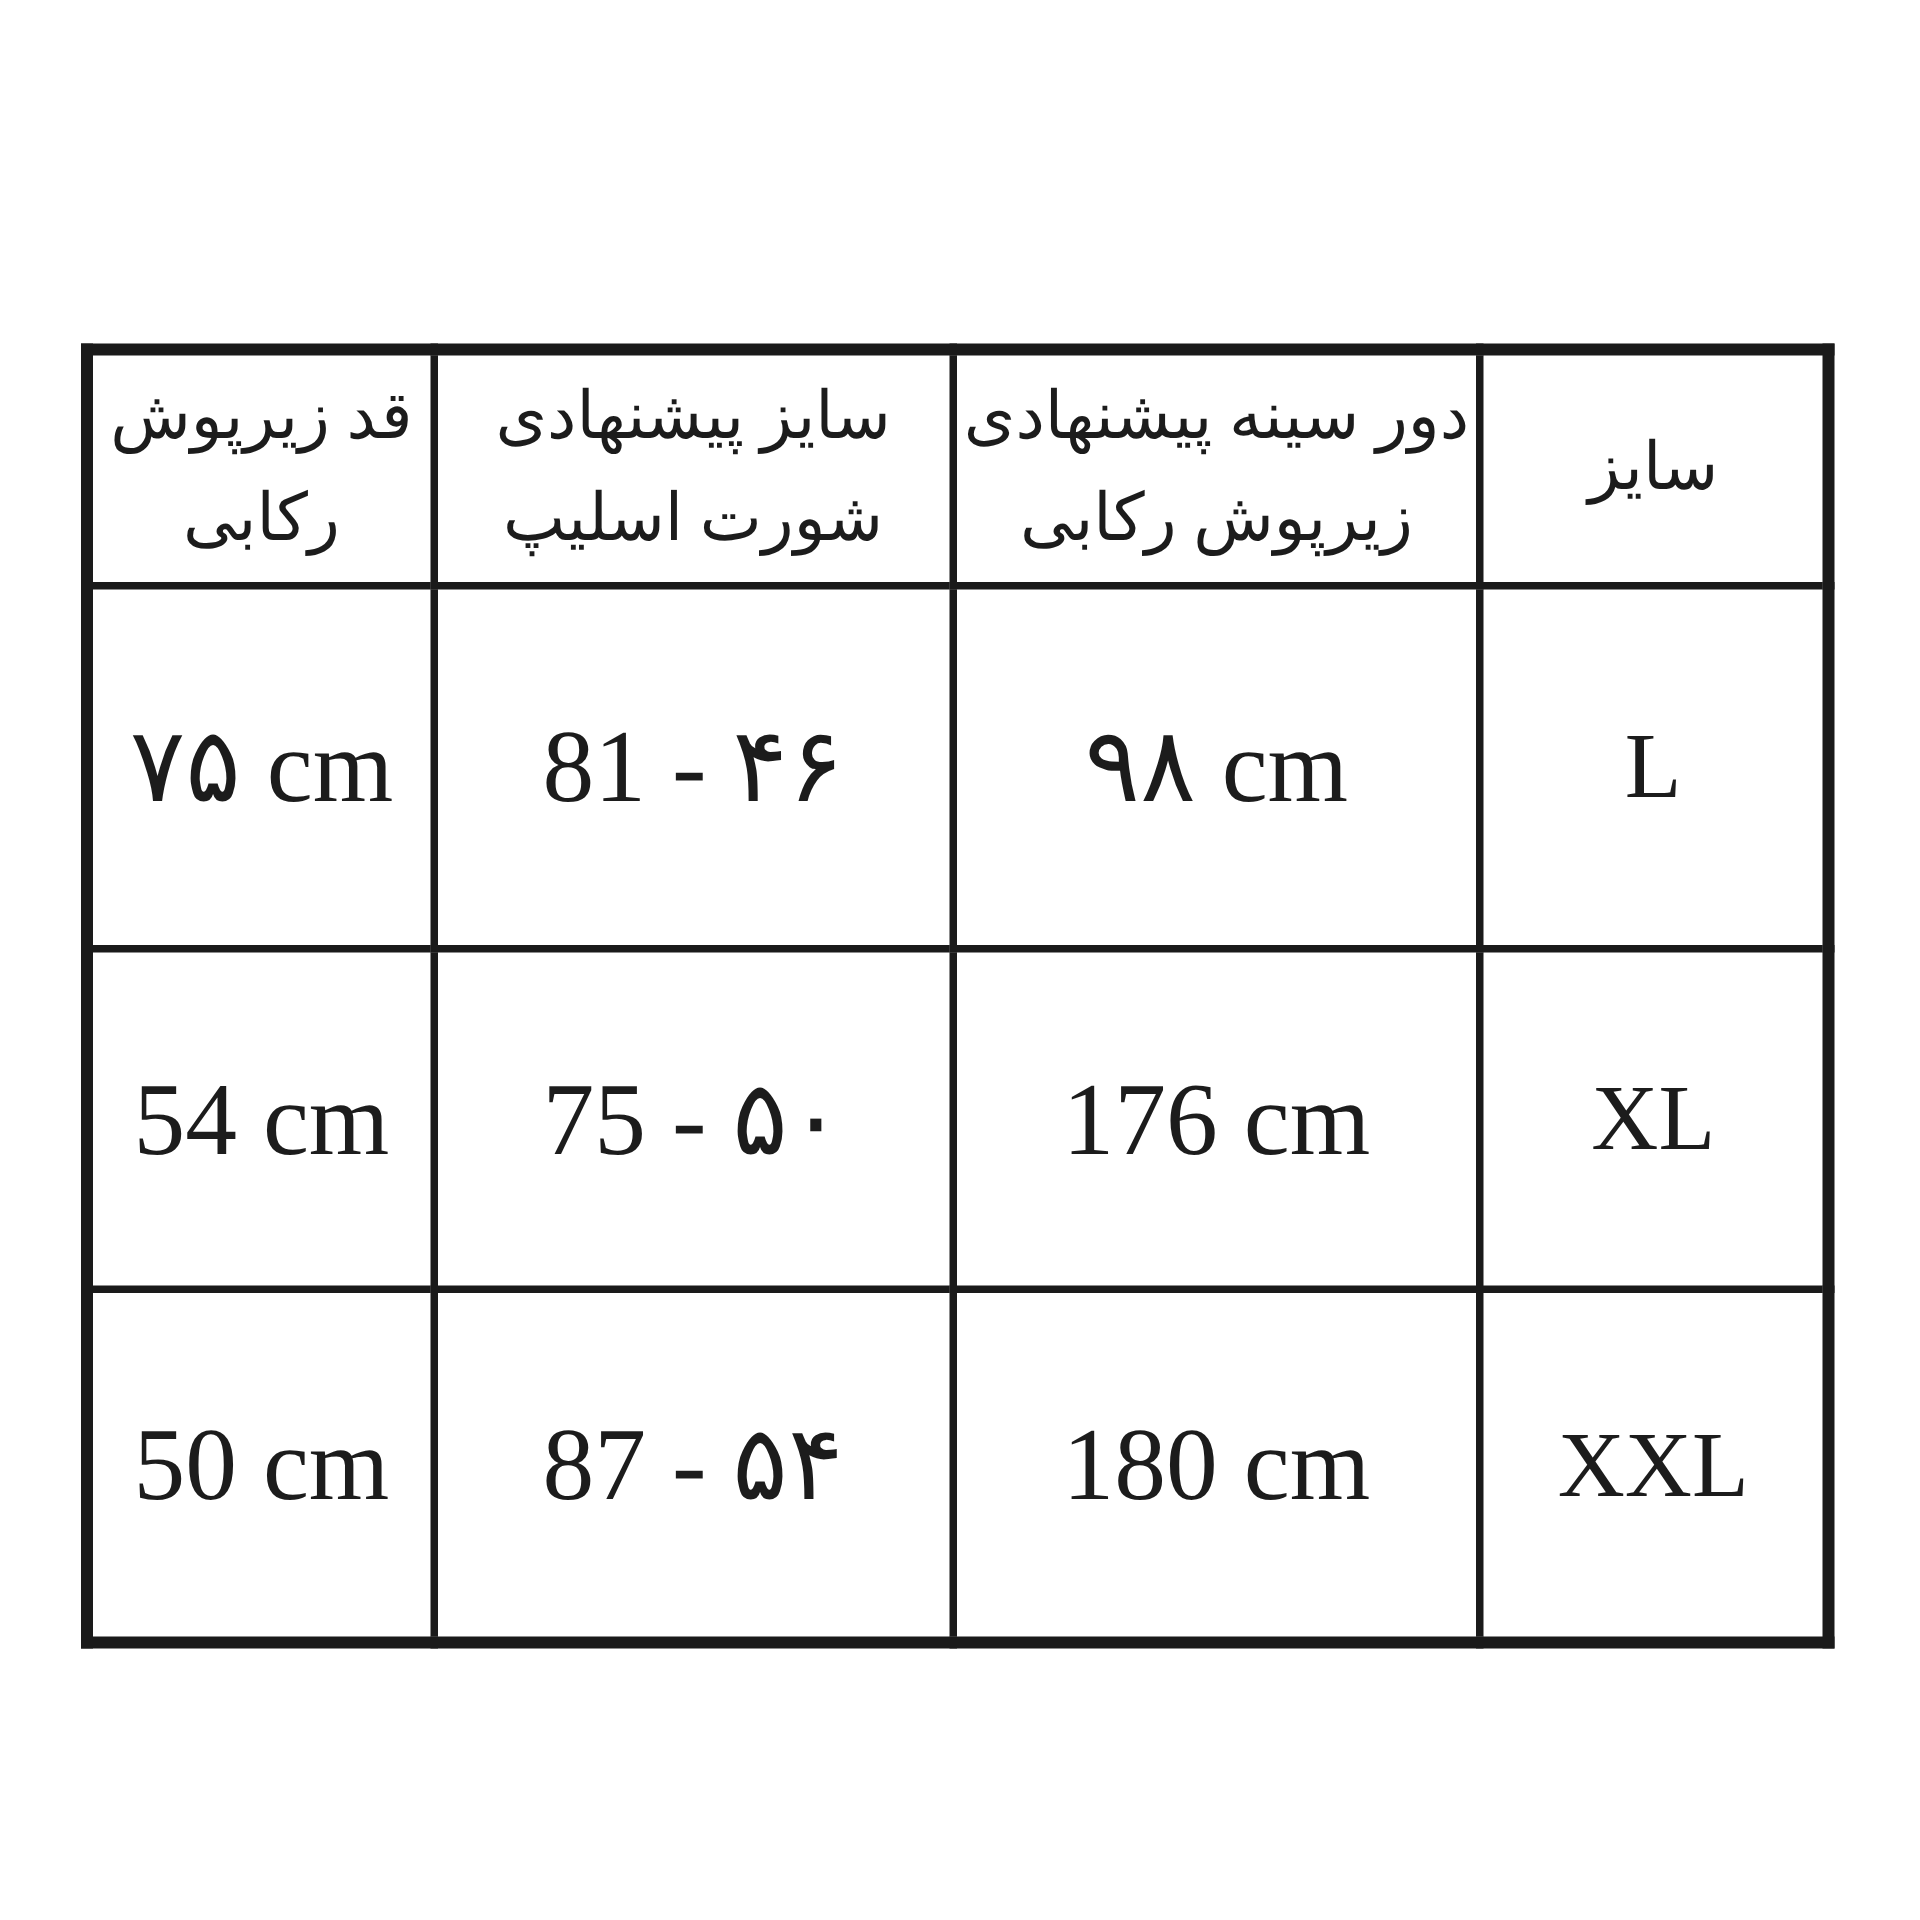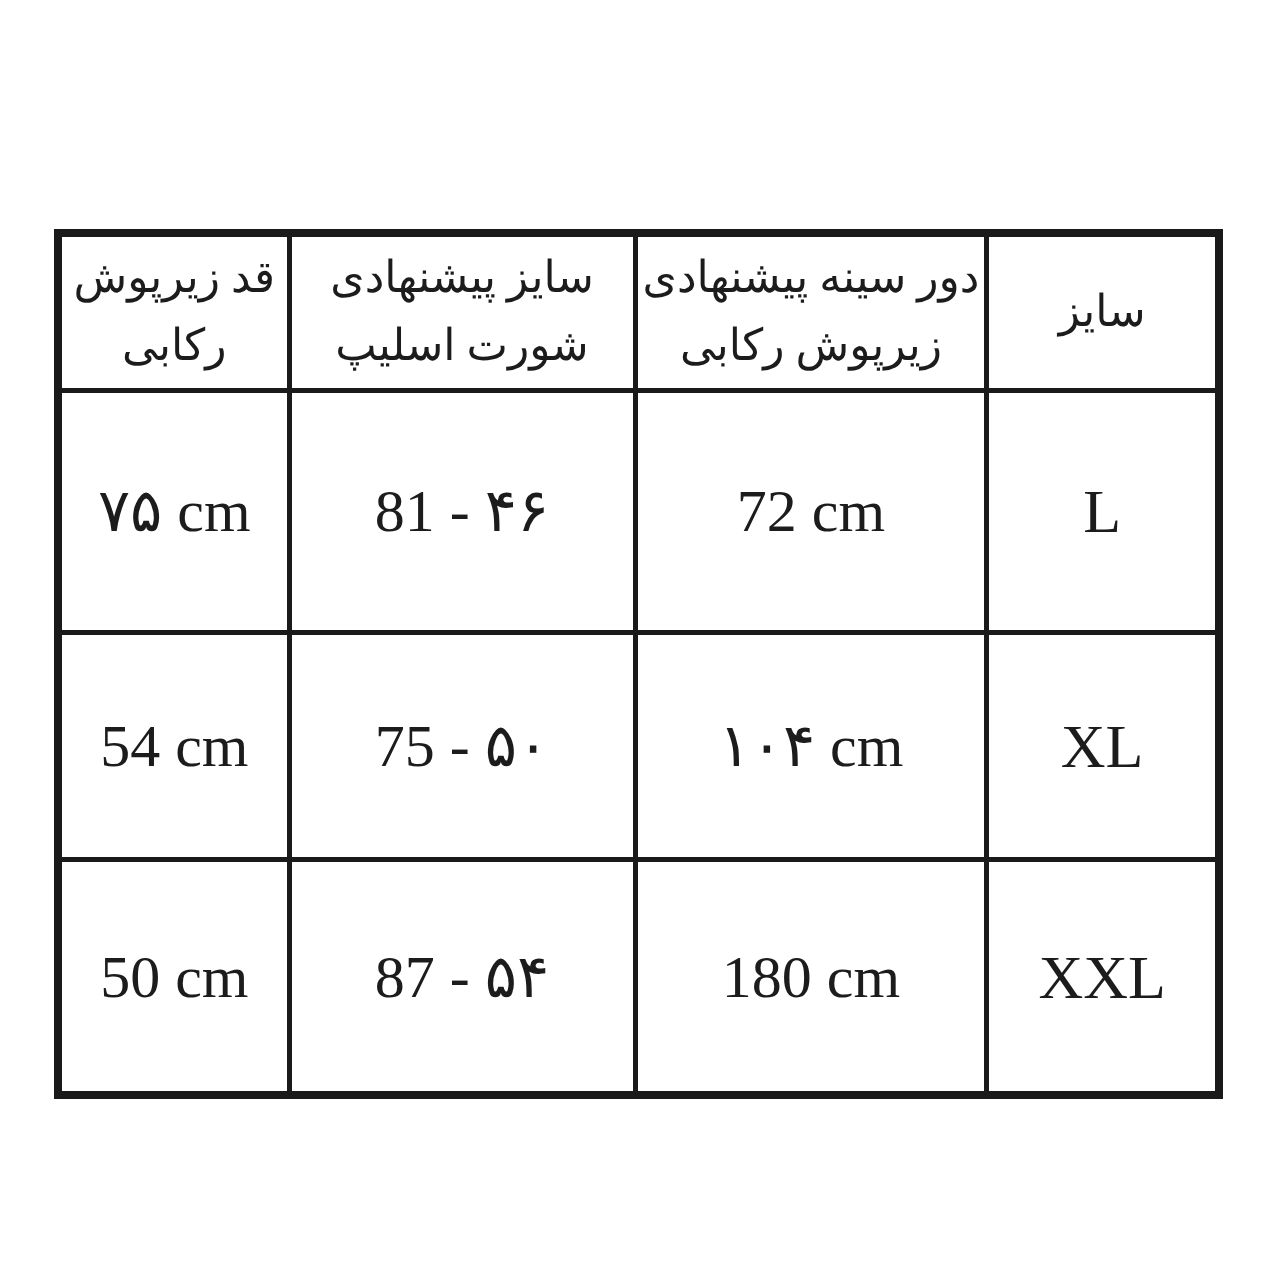--- a/index.html
+++ b/index.html
@@ -50,21 +50,21 @@
   col.c-length { width: 19.9%; }
 
   th {
     font-weight: normal;
     font-size: 44px;
     line-height: 1.55;
     white-space: pre-line;
     direction: rtl;
   }
   td {
-    font-size: 60px;
+    font-size: 69px;
     line-height: 1;
     direction: ltr; 
     white-space: nowrap;
   }
   td.size-cell { font-size: 62px; }
 </style>
 </head>
 <body>
 
 <div class="stage">
@@ -83,27 +83,27 @@
 زیرپوش رکابی</th>
           <th>سایز پیشنهادی
 شورت اسلیپ</th>
           <th>قد زیرپوش
 رکابی</th>
         </tr>
       </thead>
       <tbody>
         <tr>
           <td class="size-cell">L</td>
-          <td>72 cm</td>
+          <td>۹۸ cm</td>
           <td>81 - ۴۶</td>
           <td>۷۵ cm</td>
         </tr>
         <tr>
           <td class="size-cell">XL</td>
-          <td>۱۰۴ cm</td>
+          <td>176 cm</td>
           <td>75 - ۵۰</td>
           <td>54 cm</td>
         </tr>
         <tr>
           <td class="size-cell">XXL</td>
           <td>180 cm</td>
           <td>87 - ۵۴</td>
           <td>50 cm</td>
         </tr>
       </tbody>

